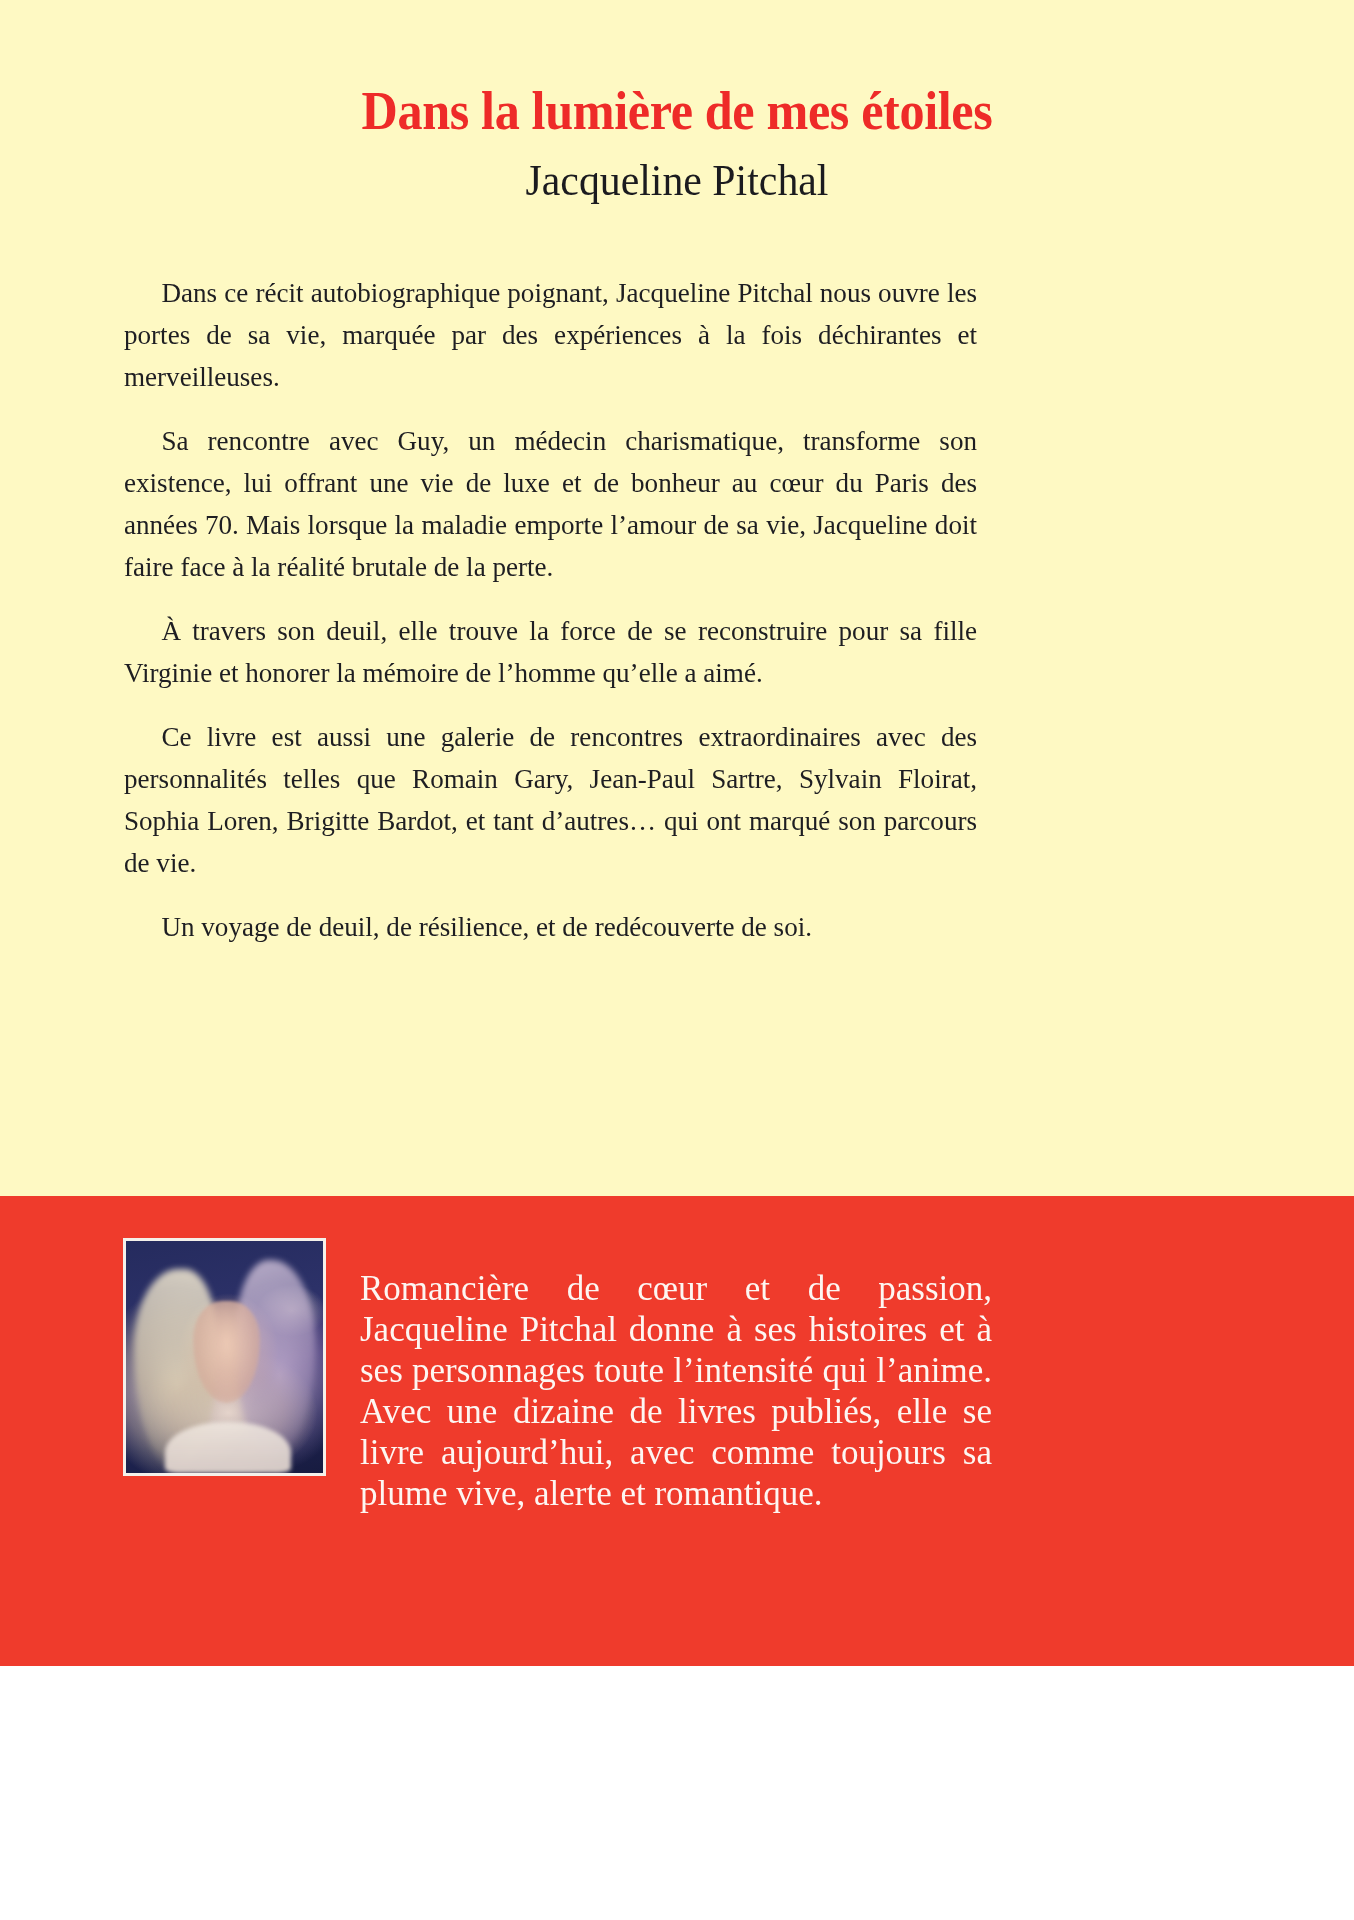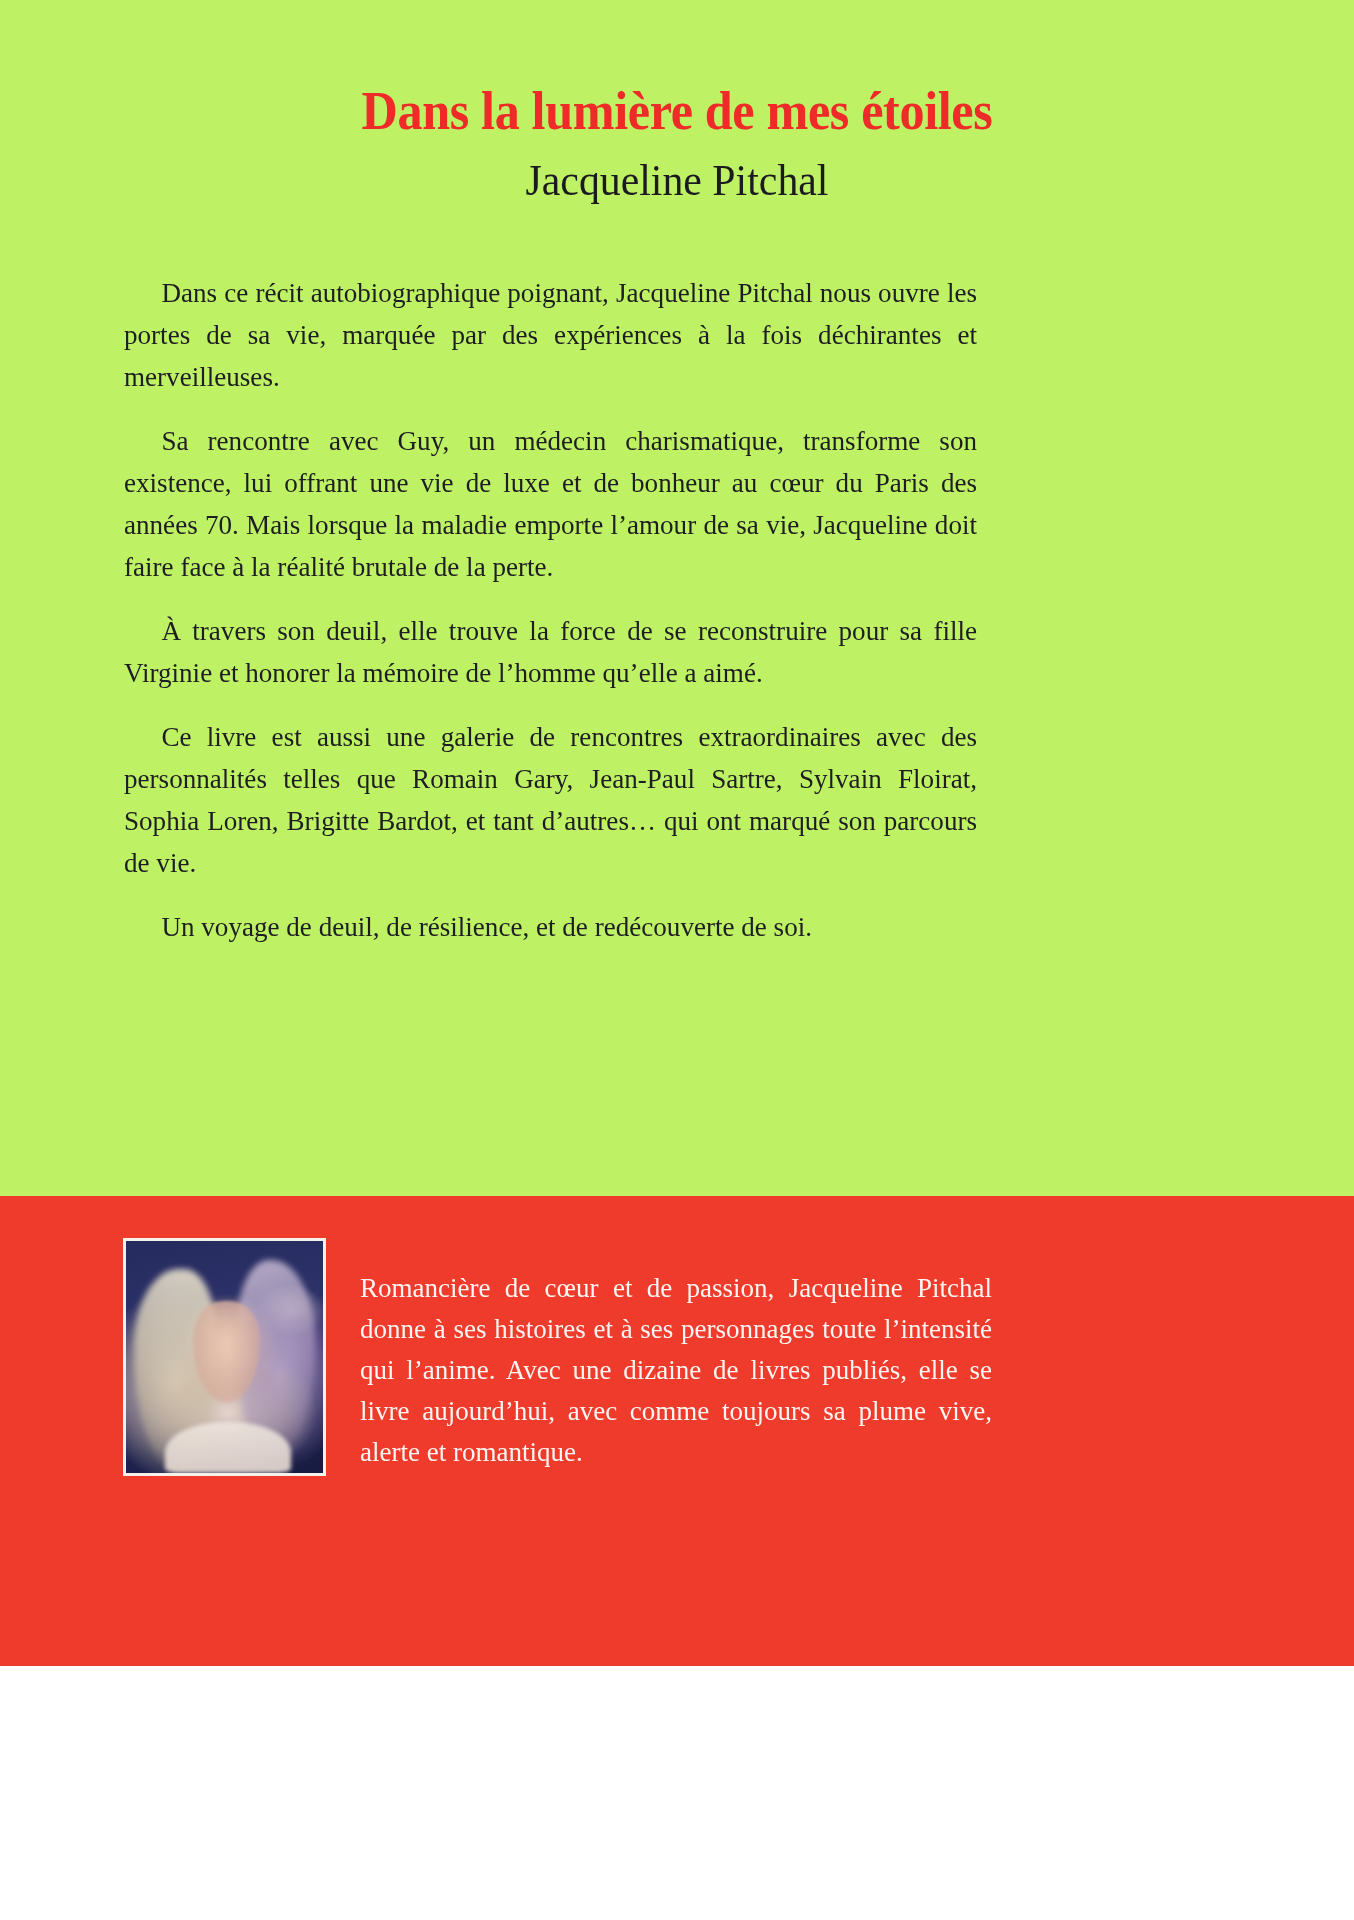--- a/index.html
+++ b/index.html
@@ -21,21 +21,21 @@
     height: 1920px;
     background: #ffffff;
   }
 
   
   .top-zone {
     position: absolute;
     left: 0; top: 0;
     width: 1354px;
     height: 1196px;
-    background: #bef264;
+    background: #fef9c3;
   }
 
   .book-title {
     position: absolute;
     left: 0;
     top: 80px;
     width: 1354px;
     text-align: center;
     color: #ee2b28;
     font-family: "Liberation Serif", "DejaVu Serif", serif;
@@ -145,21 +145,21 @@
     border-radius: 48% 48% 10% 10% / 60% 60% 10% 10%;
     filter: blur(2px);
   }
 
   .author-bio {
     position: absolute;
     left: 360px;
     top: 1268px;
     width: 632px;
     color: #fdf6f2;
-    font-size: 27px;
+    font-size: 35px;
     line-height: 41px;
     text-align: justify;
     text-justify: inter-word;
   }
   .author-bio p { margin: 0; }
 
   
   .footer {
     position: absolute;
     left: 0;

